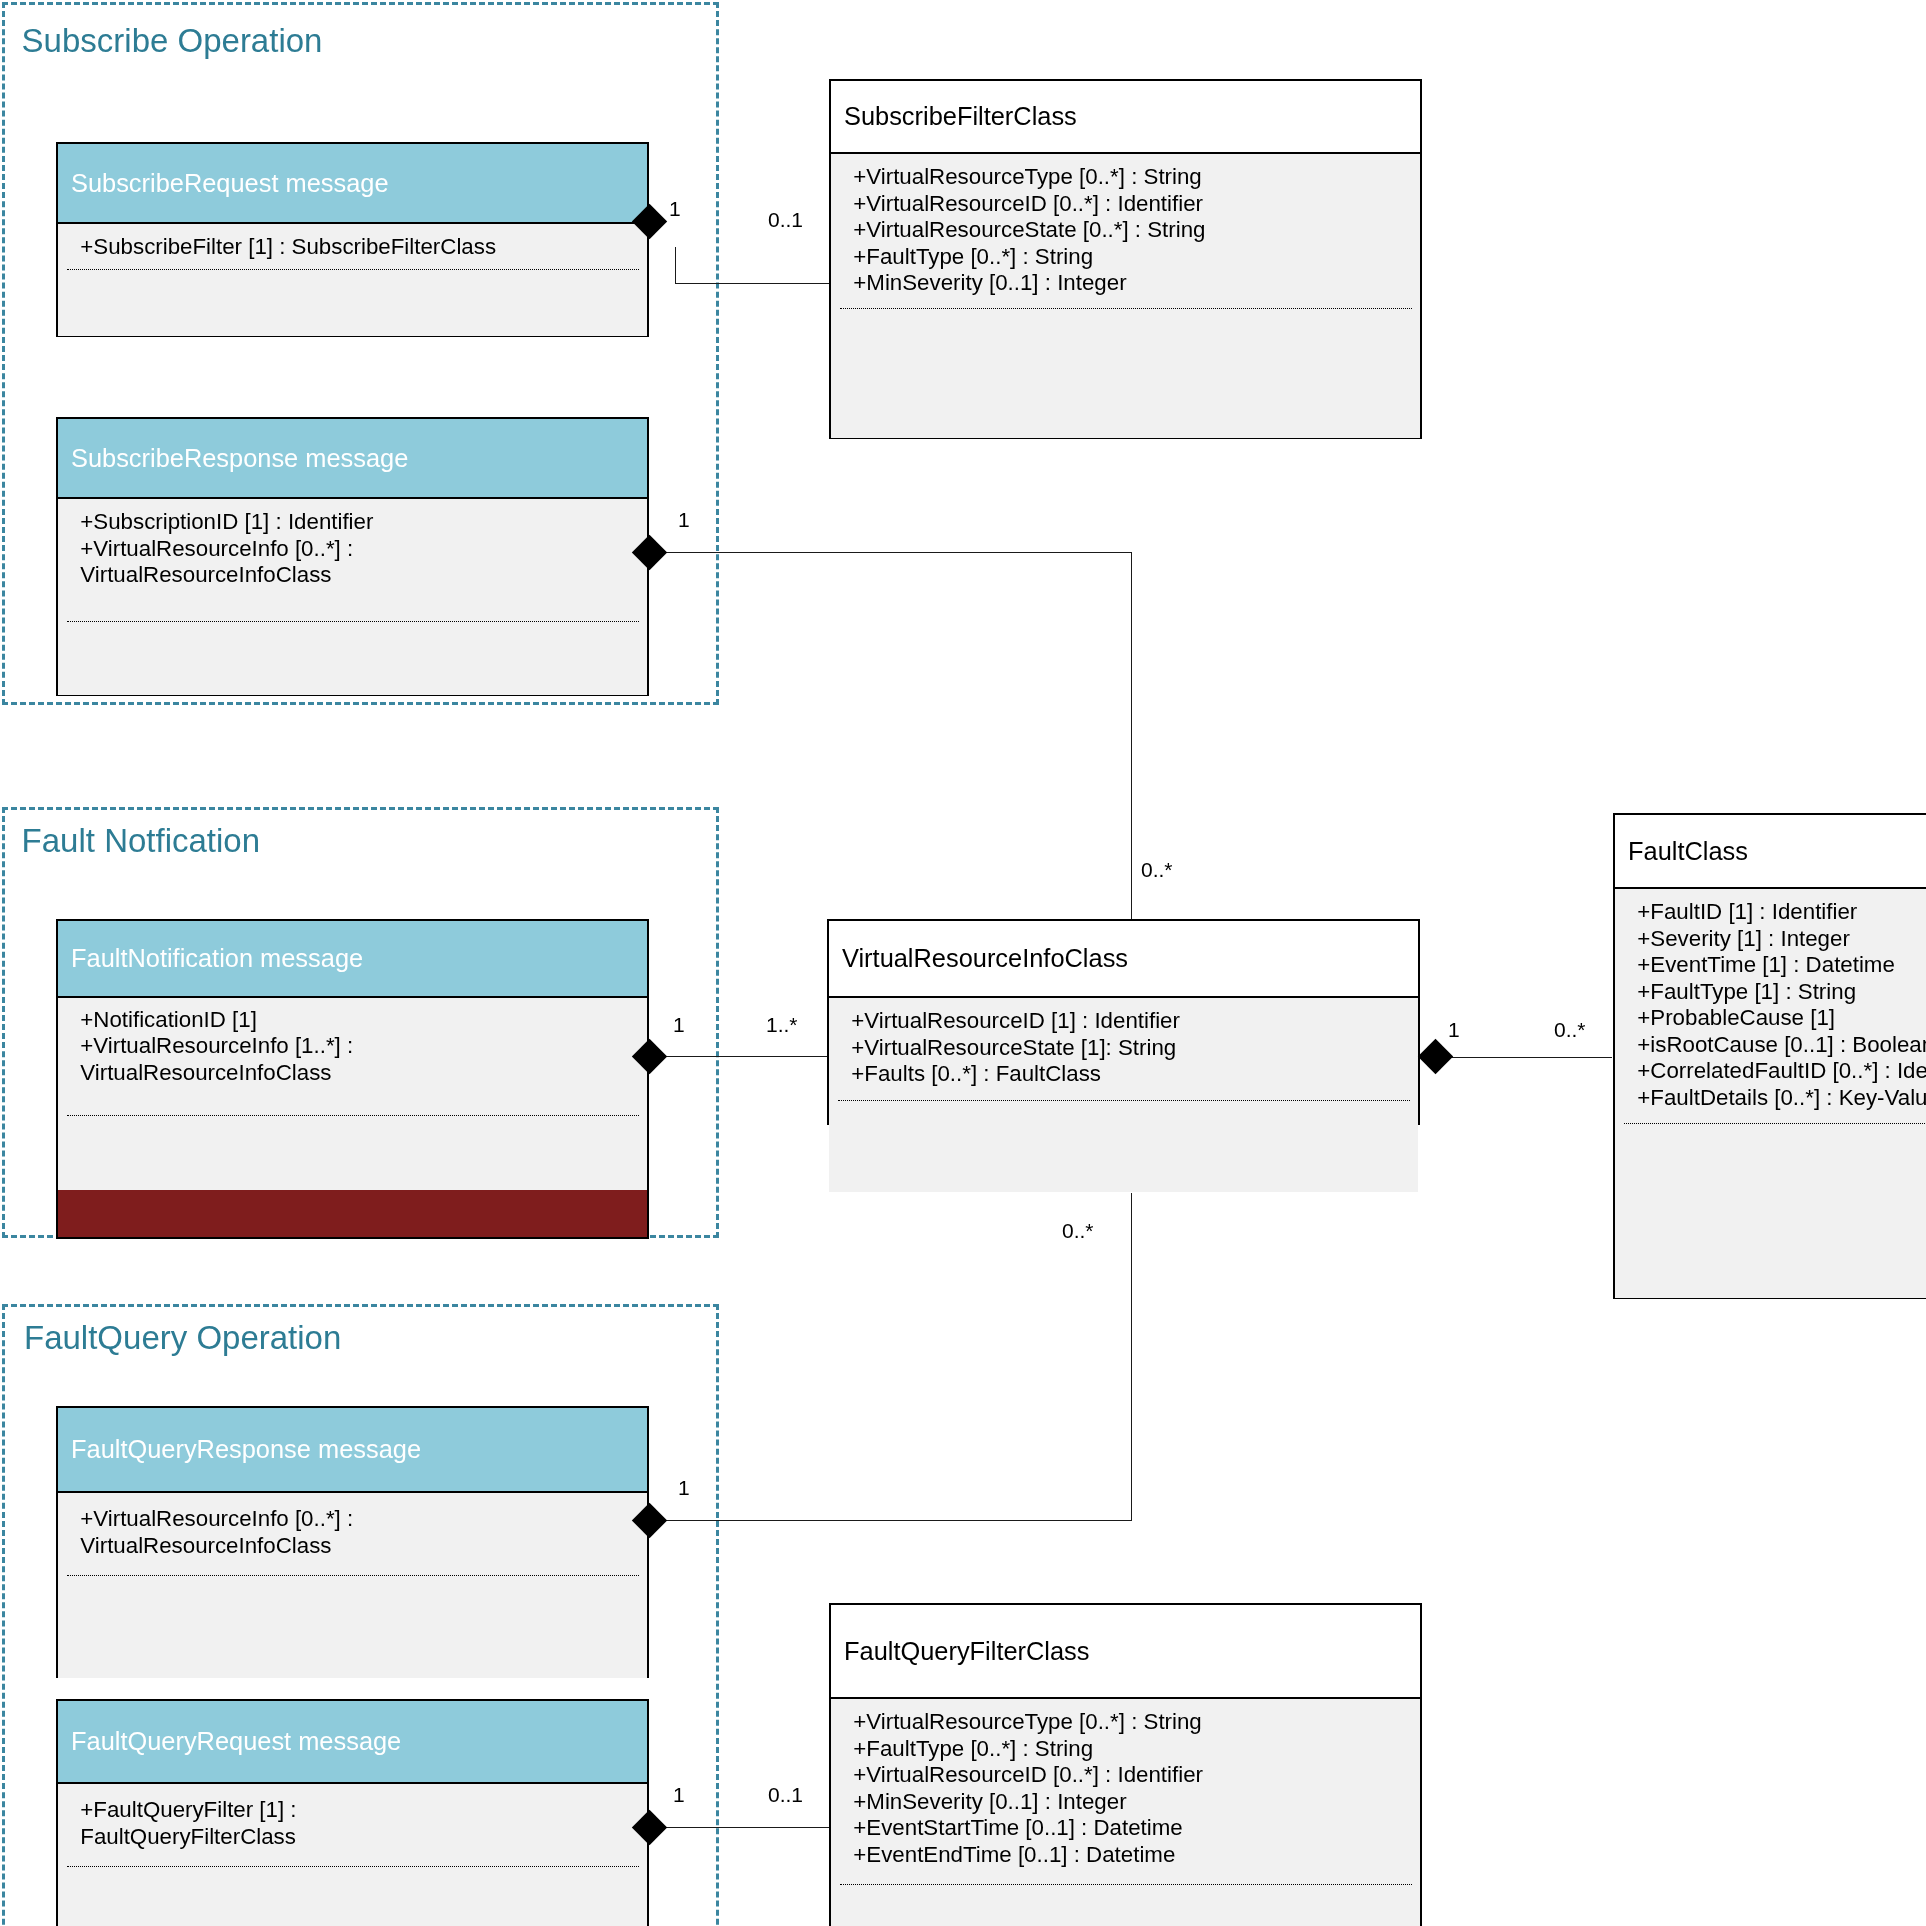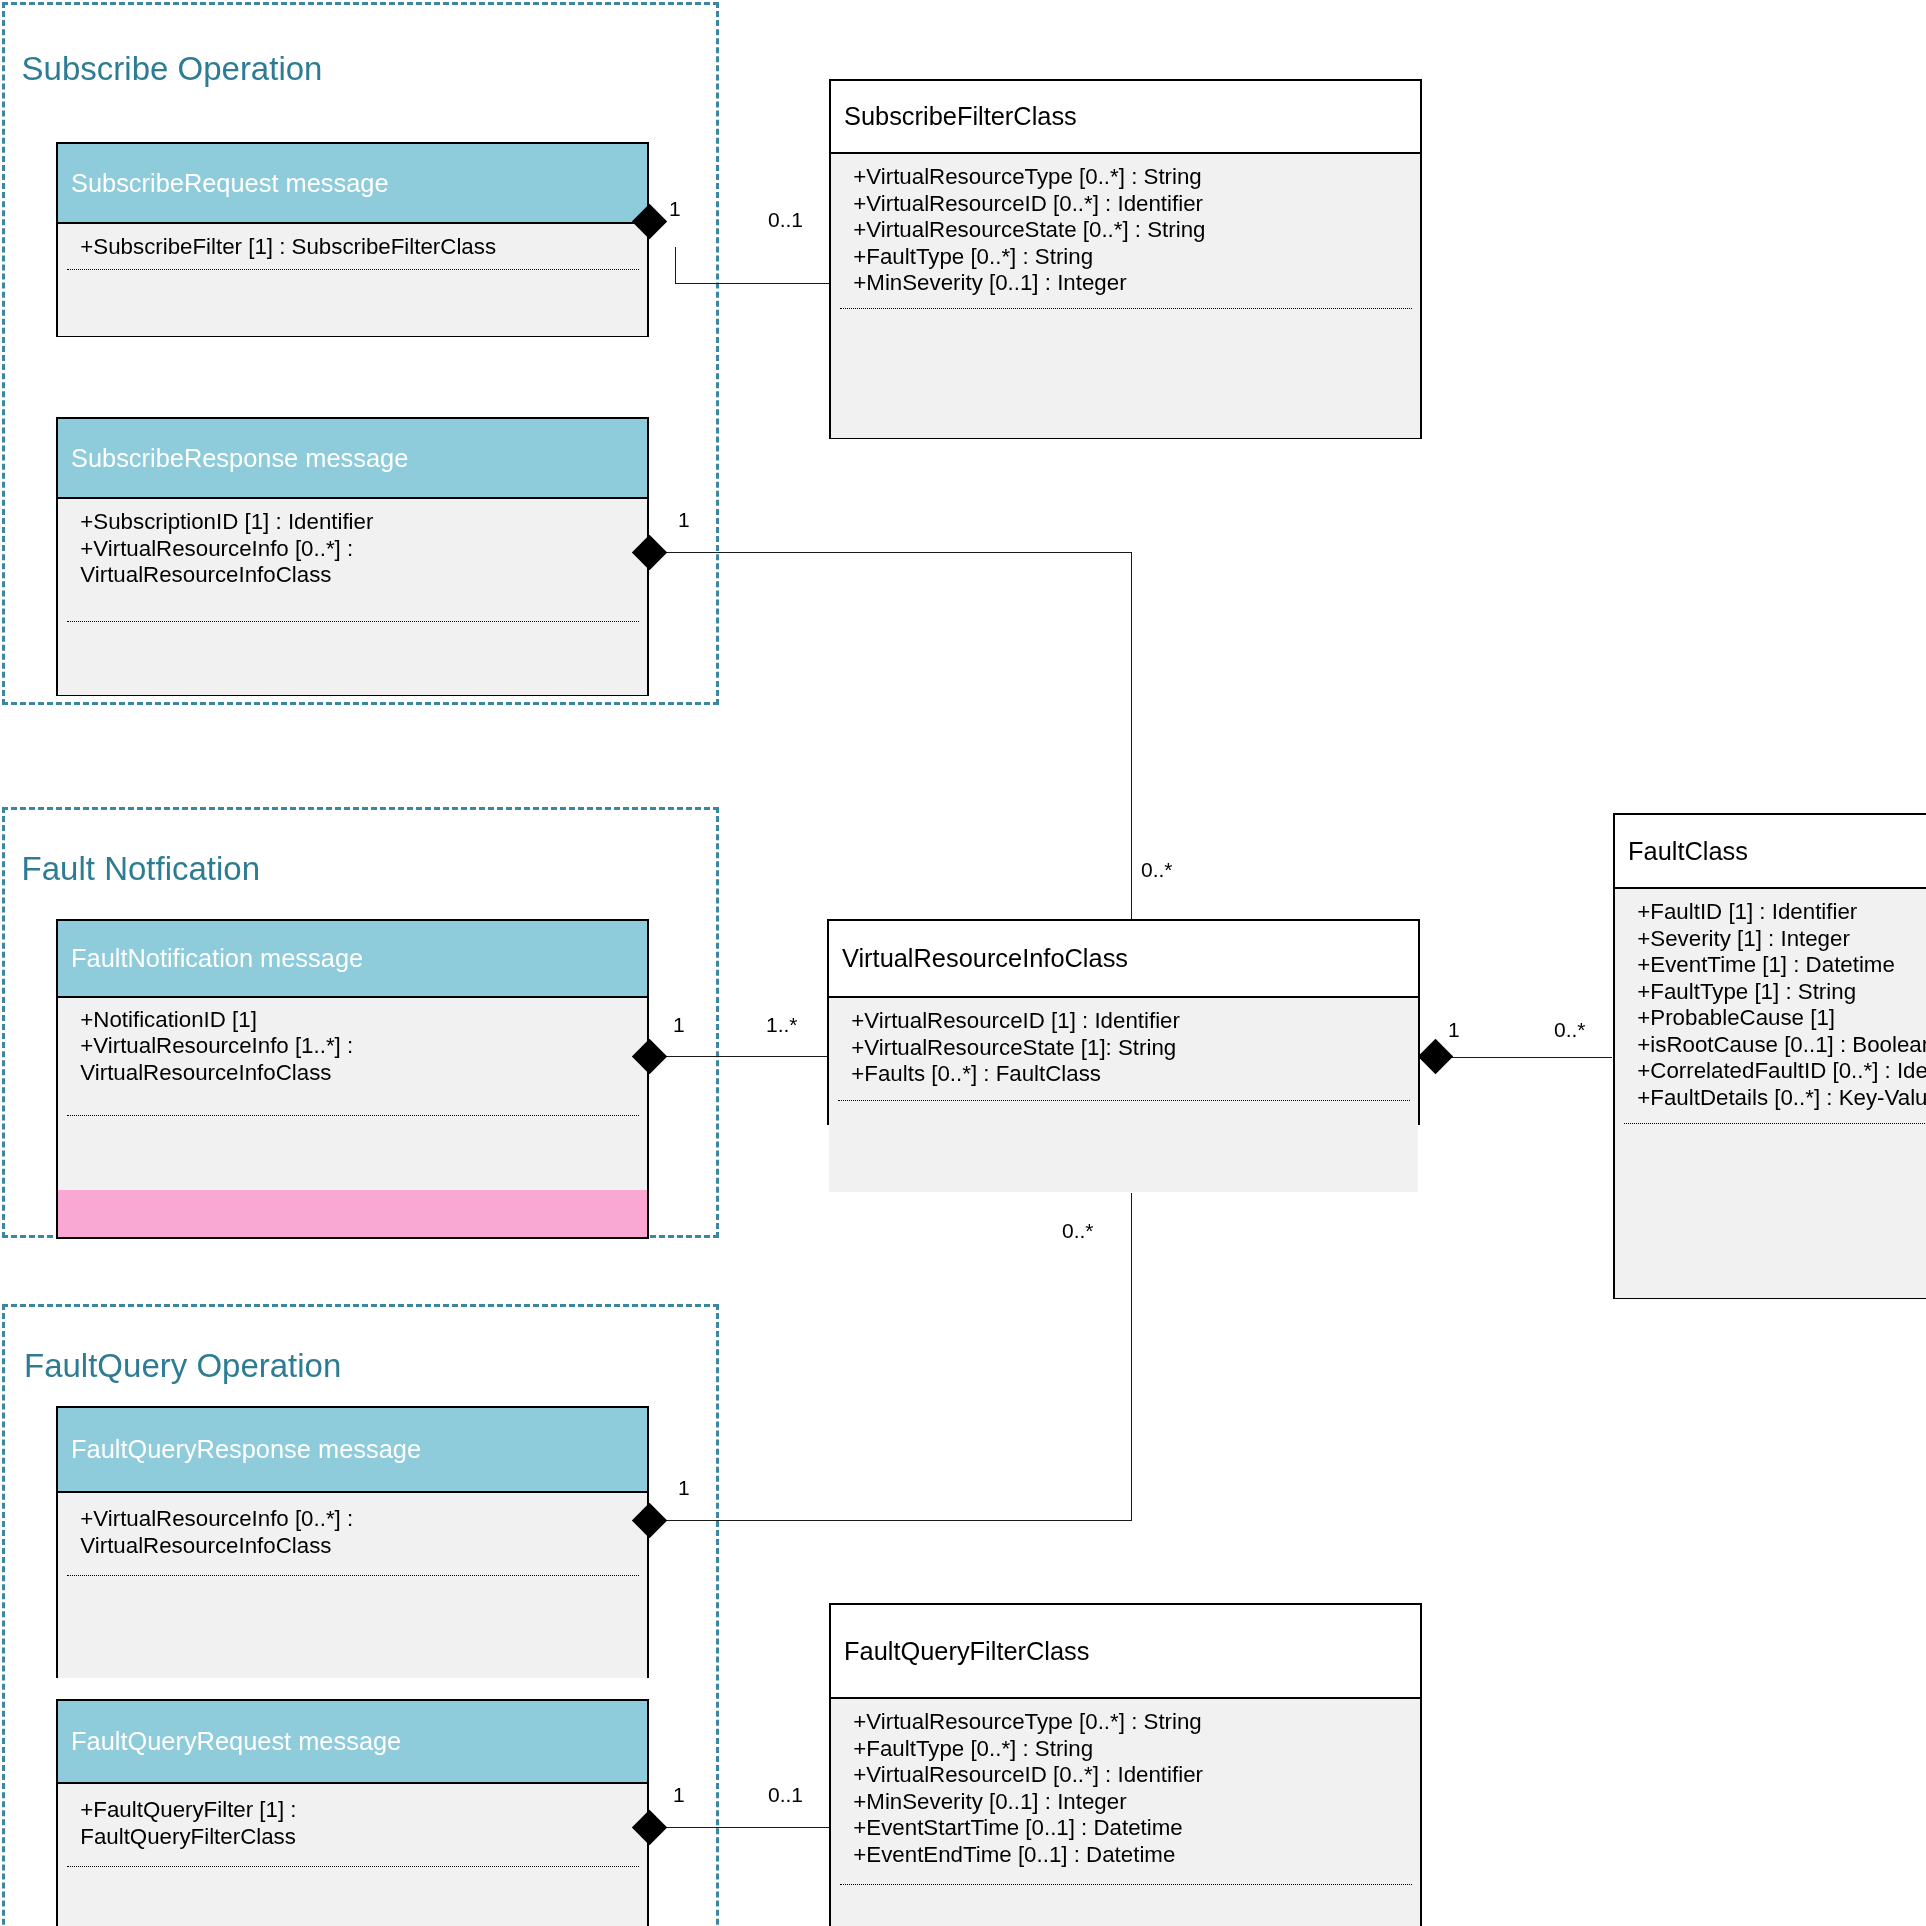--- a/index.html
+++ b/index.html
@@ -25,29 +25,28 @@
     border: 3.5px dashed #3b86a0;
     box-sizing: border-box;
     background: transparent;
   }
   .group-title {
     position: absolute;
     color: #2d7c94;
     font-size: 33px;
     line-height: 1;
     white-space: nowrap;
-    margin-top: 28px;
   }
 
   
   .uml-box {
     position: absolute;
     box-sizing: border-box;
     border: 2.7px solid #000000;
-    background: #f9a8d4;
+    background: #7f1d1d;
   }
   .uml-header {
     box-sizing: border-box;
     display: flex;
     align-items: center;
     border-bottom: 2.7px solid #000000;
     padding-left: 13px;
   }
   .uml-header.msg {
     background: #8ecbdb;

